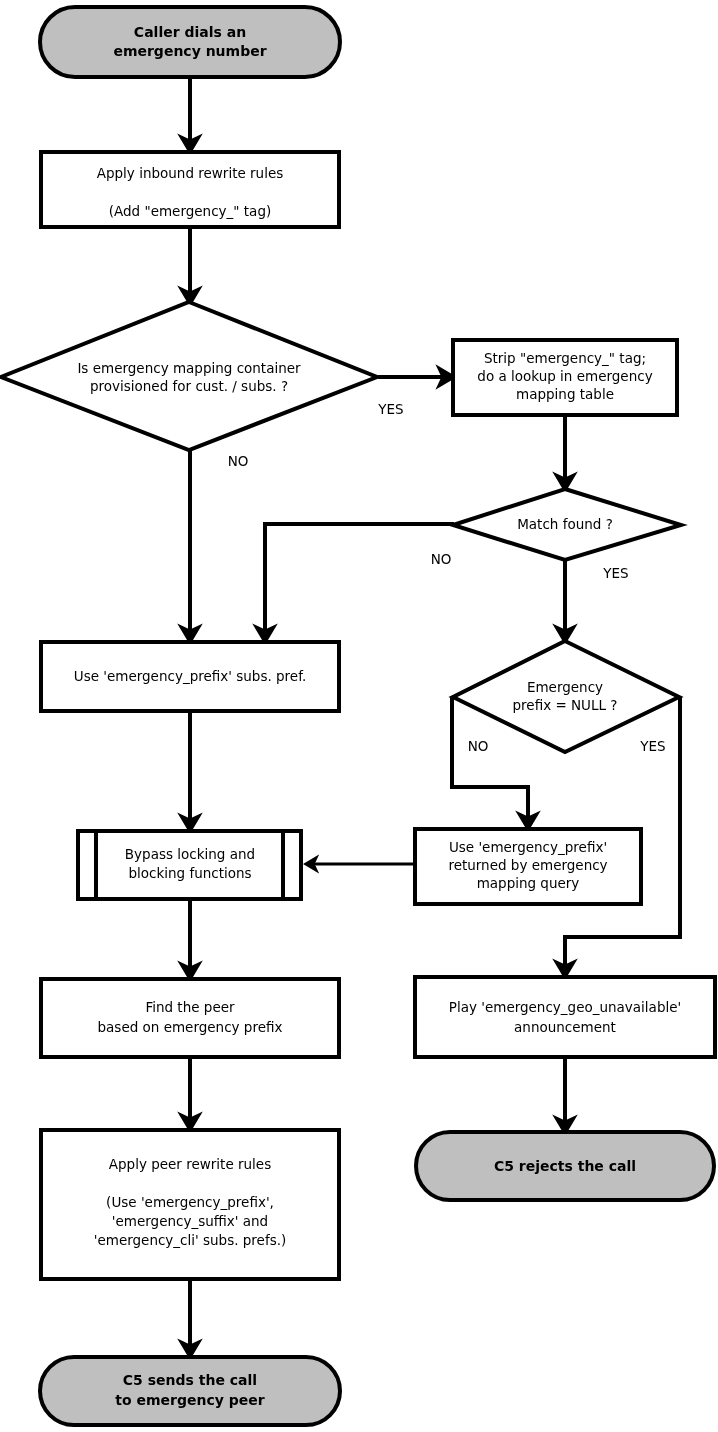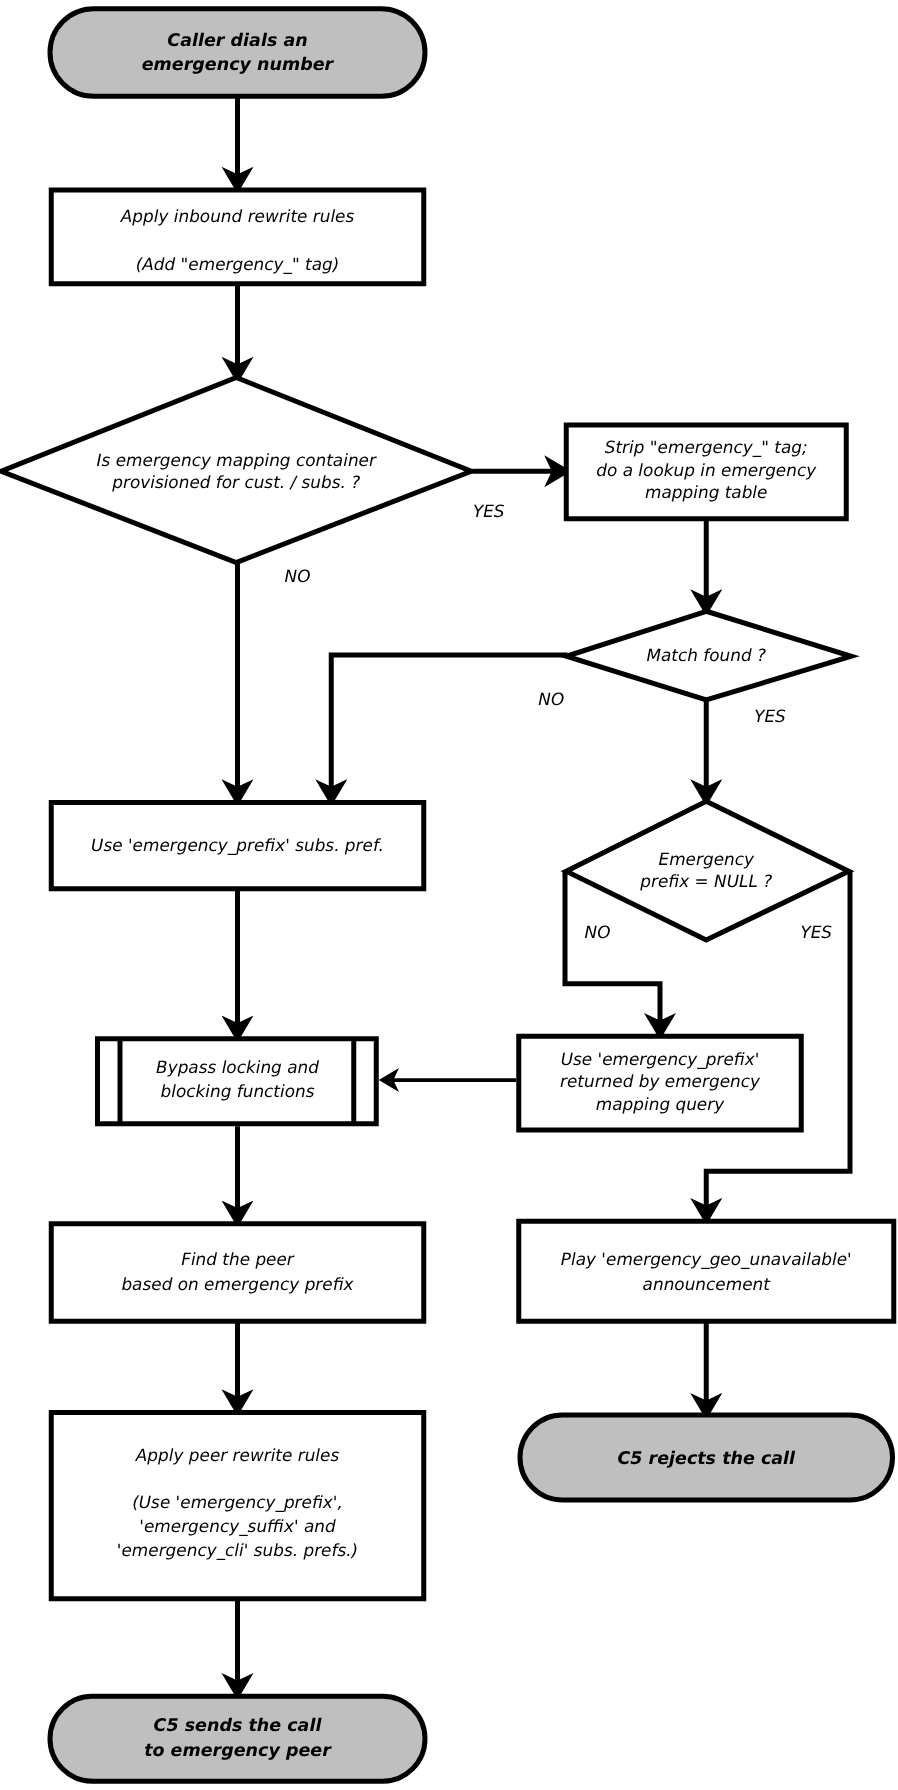--- a/index.html
+++ b/index.html
@@ -10,21 +10,20 @@
   body {
     width: 718px;
     height: 1432px;
     font-family: "DejaVu Sans", sans-serif;
     overflow: hidden;
   }
   #flow-root {
     position: relative;
     width: 718px;
     height: 1152px;
-    font-style: italic;
   }
   svg.diagram {
     position: absolute;
     left: 0;
     top: 0;
     width: 718px;
     height: 1432px;
     display: block;
   }
   .shape-fill-gray { fill: #bfbfbf; }

